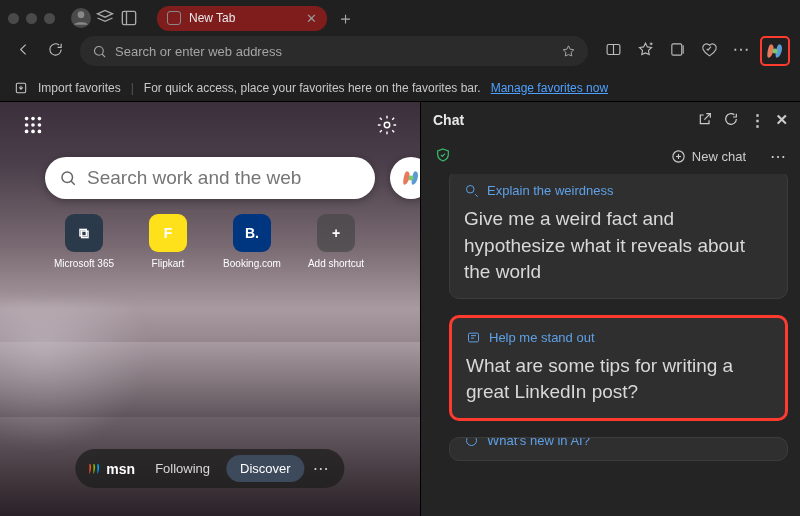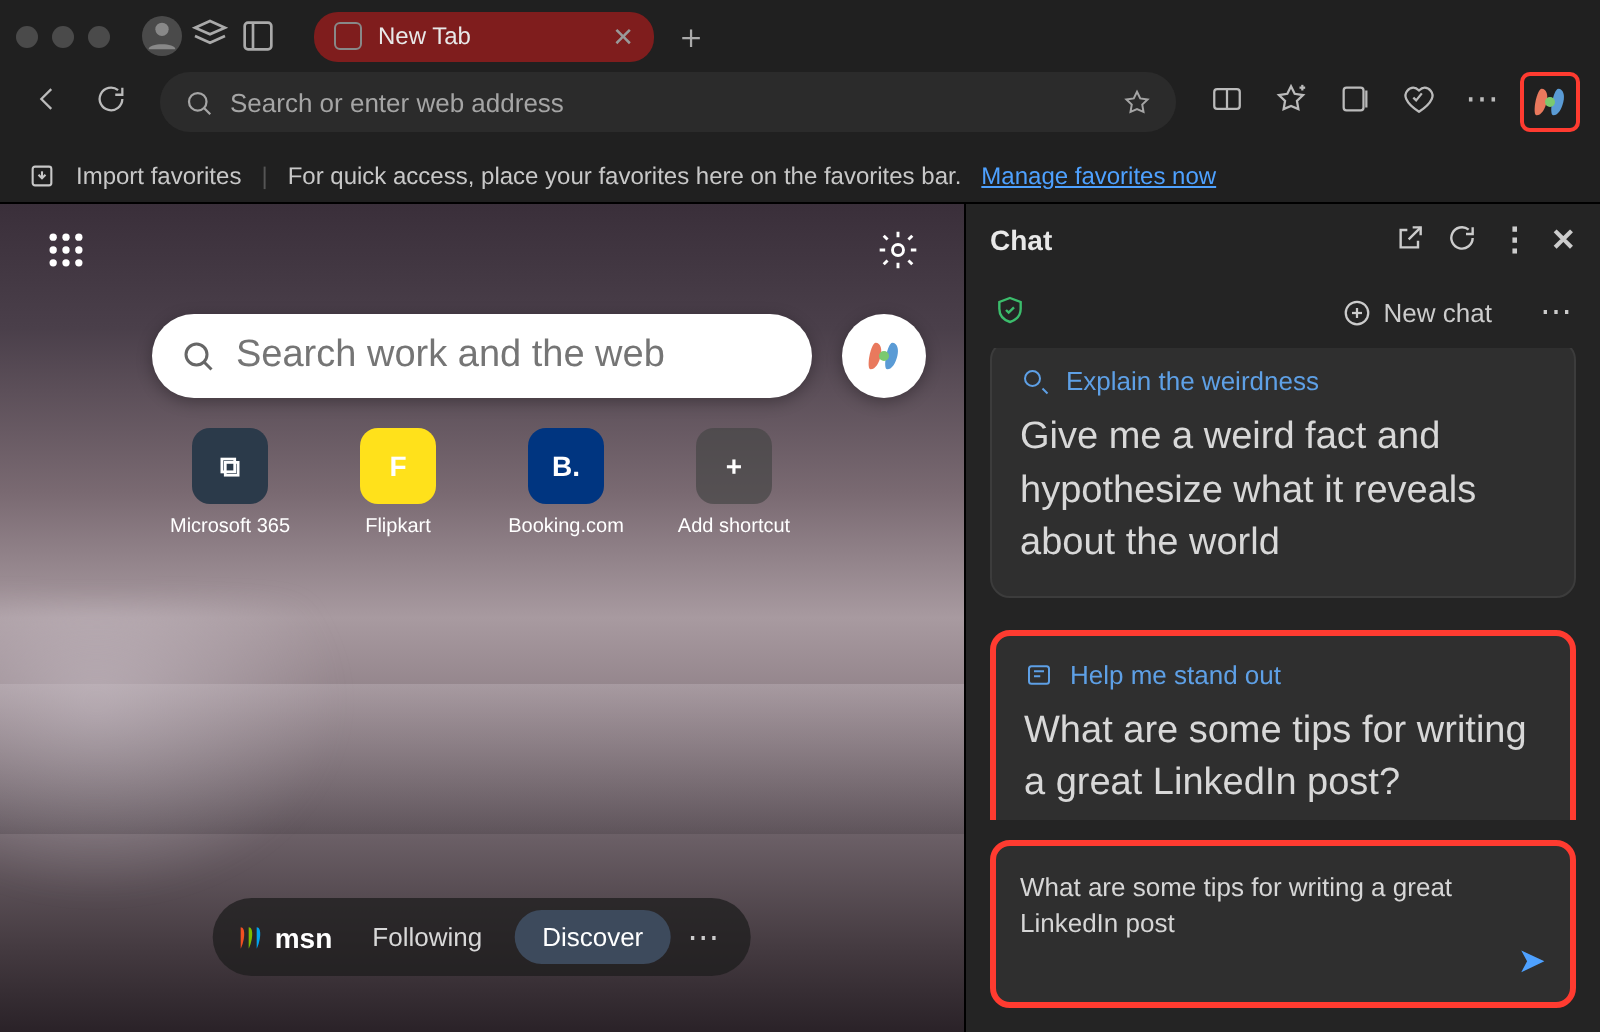--- a/index.html
+++ b/index.html
@@ -37,30 +37,30 @@
 .sc .lbl { font-size:10px; color:#fff; text-align:center; white-space:nowrap; }
 .t-m365 { background:#2b3a4a; }
 .t-flip { background:#ffe11b; color:#2874f0; }
 .t-book { background:#003580; }
 .t-add { background:rgba(70,70,70,0.7); color:#ddd; font-size:20px; }
 .bottombar { position:absolute; bottom:28px; left:50%; transform:translateX(-50%); display:flex; align-items:center; gap:2px; background:rgba(30,30,30,0.75); border-radius:22px; padding:6px 10px; }
 .msn { display:flex; align-items:center; gap:5px; color:#fff; font-size:14px; font-weight:600; margin-right:4px; }
 .pill { padding:6px 14px; border-radius:16px; font-size:13px; color:#d8d8d8; }
 .pill.active { background:#3d4a5c; color:#fff; }
 .dots { color:#ccc; font-size:16px; padding:0 6px; }
-.chat { width:318px; background:#242424; display:flex; flex-direction:column; border-left:1px solid #000; }
+.chat { width:380px; background:#242424; display:flex; flex-direction:column; border-left:1px solid #000; }
 .chat-head { height:36px; display:flex; align-items:center; padding:0 12px; gap:10px; color:#e8e8e8; font-size:14px; font-weight:600; }
 .chat-head .sp { flex:1; }
 .chat-head svg { width:16px; height:16px; stroke:#ccc; fill:none; stroke-width:1.8; }
 .chat-sub { height:36px; display:flex; align-items:center; justify-content:flex-end; gap:24px; padding:0 14px; color:#ccc; font-size:13px; }
 .chat-sub svg{width:16px;height:16px;stroke:#3bbd6c;fill:none;stroke-width:1.8;}
 .newchat { display:flex; align-items:center; gap:6px; }
 .newchat svg{width:15px;height:15px;stroke:#ccc;fill:none;stroke-width:1.8;}
 .cards { flex:1; overflow:hidden; padding:0 12px; display:flex; flex-direction:column; gap:16px; }
-.card { background:#2f2f2f; border:1px solid #3c3c3c; border-radius:10px; padding:12px 14px; }
+.card { background:#2f2f2f; border:1px solid #3c3c3c; border-radius:10px; padding:12px 14px;margin-left:16px; }
 .card .ct { display:flex; align-items:center; gap:8px; color:#5ea0e6; font-size:13px; margin-bottom:8px; }
 .card .ct svg{width:15px;height:15px;stroke:#5ea0e6;fill:none;stroke-width:1.6;}
 .card .cb { font-size:19px; color:#d8d8d8; line-height:1.4; }
 .hl { border:3px solid #ff3b30; }
 .card.clip { overflow:hidden; max-height:24px; padding-top:0; padding-bottom:16px; display:flex; align-items:center; }
 .card.clip .ct{margin-bottom:0;}
 .inputarea { margin:10px 12px 12px; background:#2f2f2f; border:3px solid #ff3b30; border-radius:10px; padding:12px 12px 8px; position:relative; min-height:84px;}
 .inputarea .txt { font-size:13px; color:#d6d6d6; line-height:1.4; }
 .send { position:absolute; bottom:10px; right:12px; color:#4ea1ff; font-size:17px; }
 .copilot-logo { width:20px; height:20px; }
@@ -292,18 +292,14 @@
       </div>
       <div class="card clip">
         <div class="ct">
             <svg viewBox="0 0 24 24">
               <circle cx="12" cy="12" r="8"></circle>
             </svg>
             <span>What's new in AI?</span>
           </div>
       </div>
     </div>
-    <div class="inputarea">
-      <div class="txt">What are some tips for writing a great LinkedIn post</div>
-      <div class="send">➤</div>
-    </div>
   </div>
 </div>
 
 </body></html>

